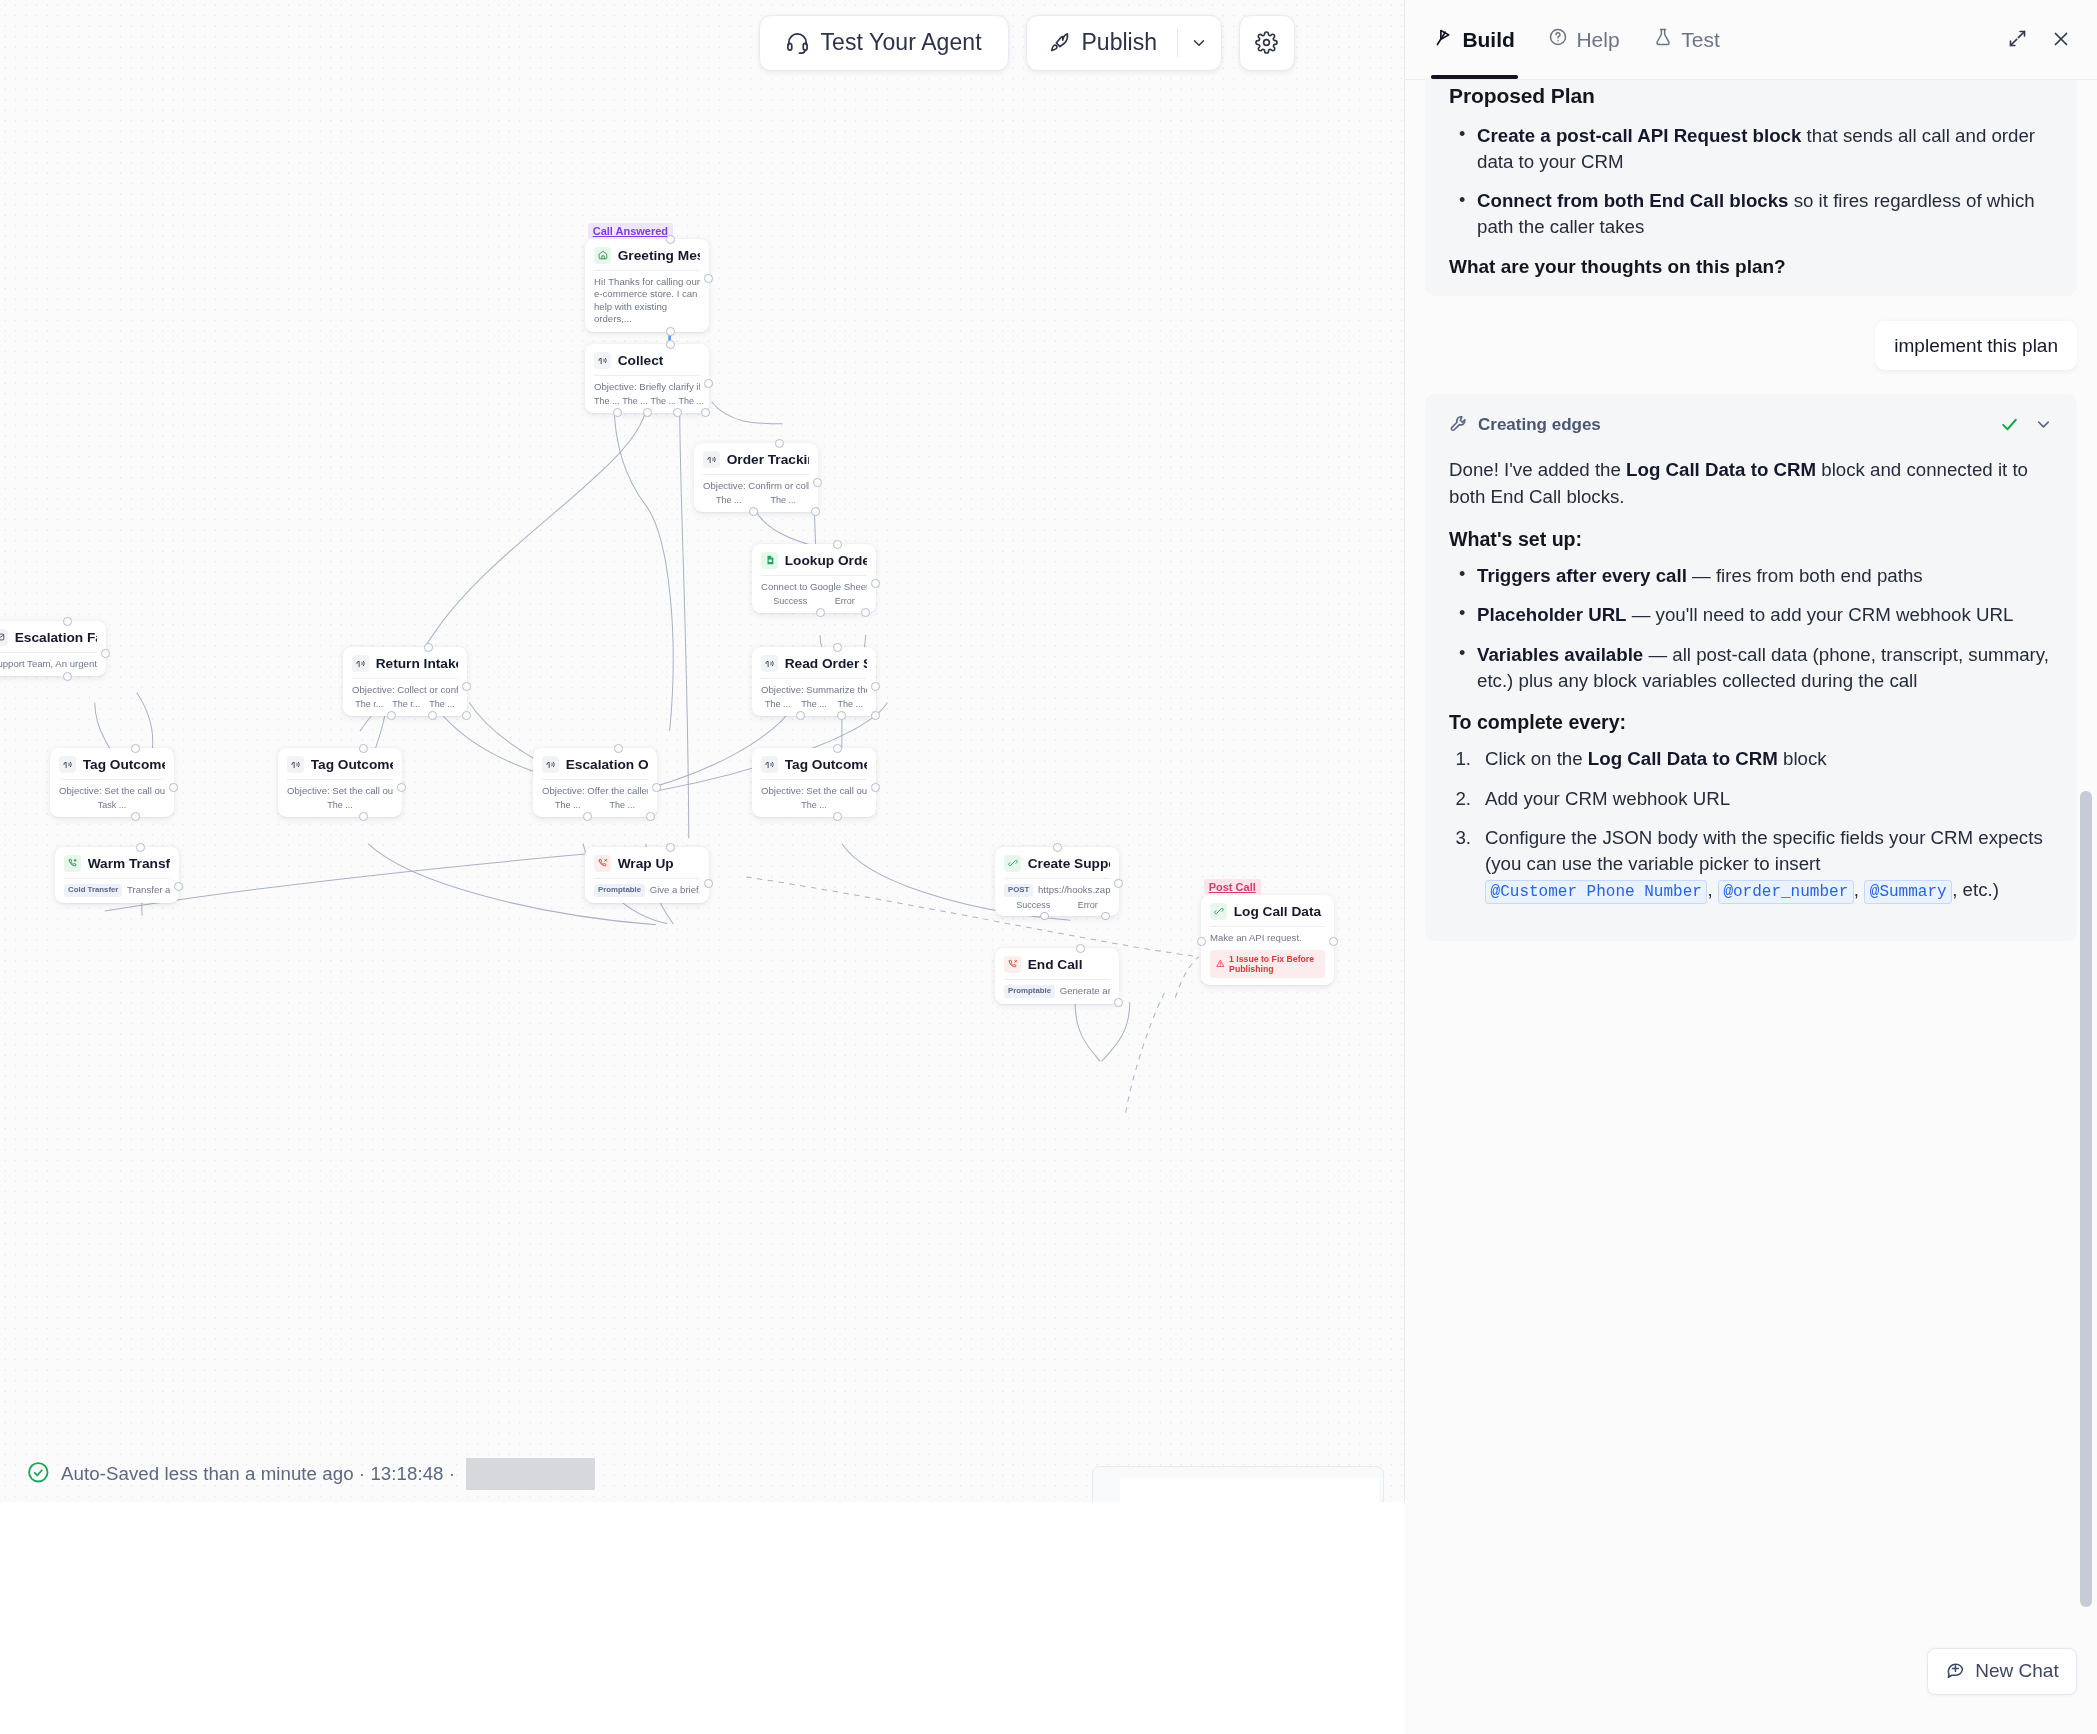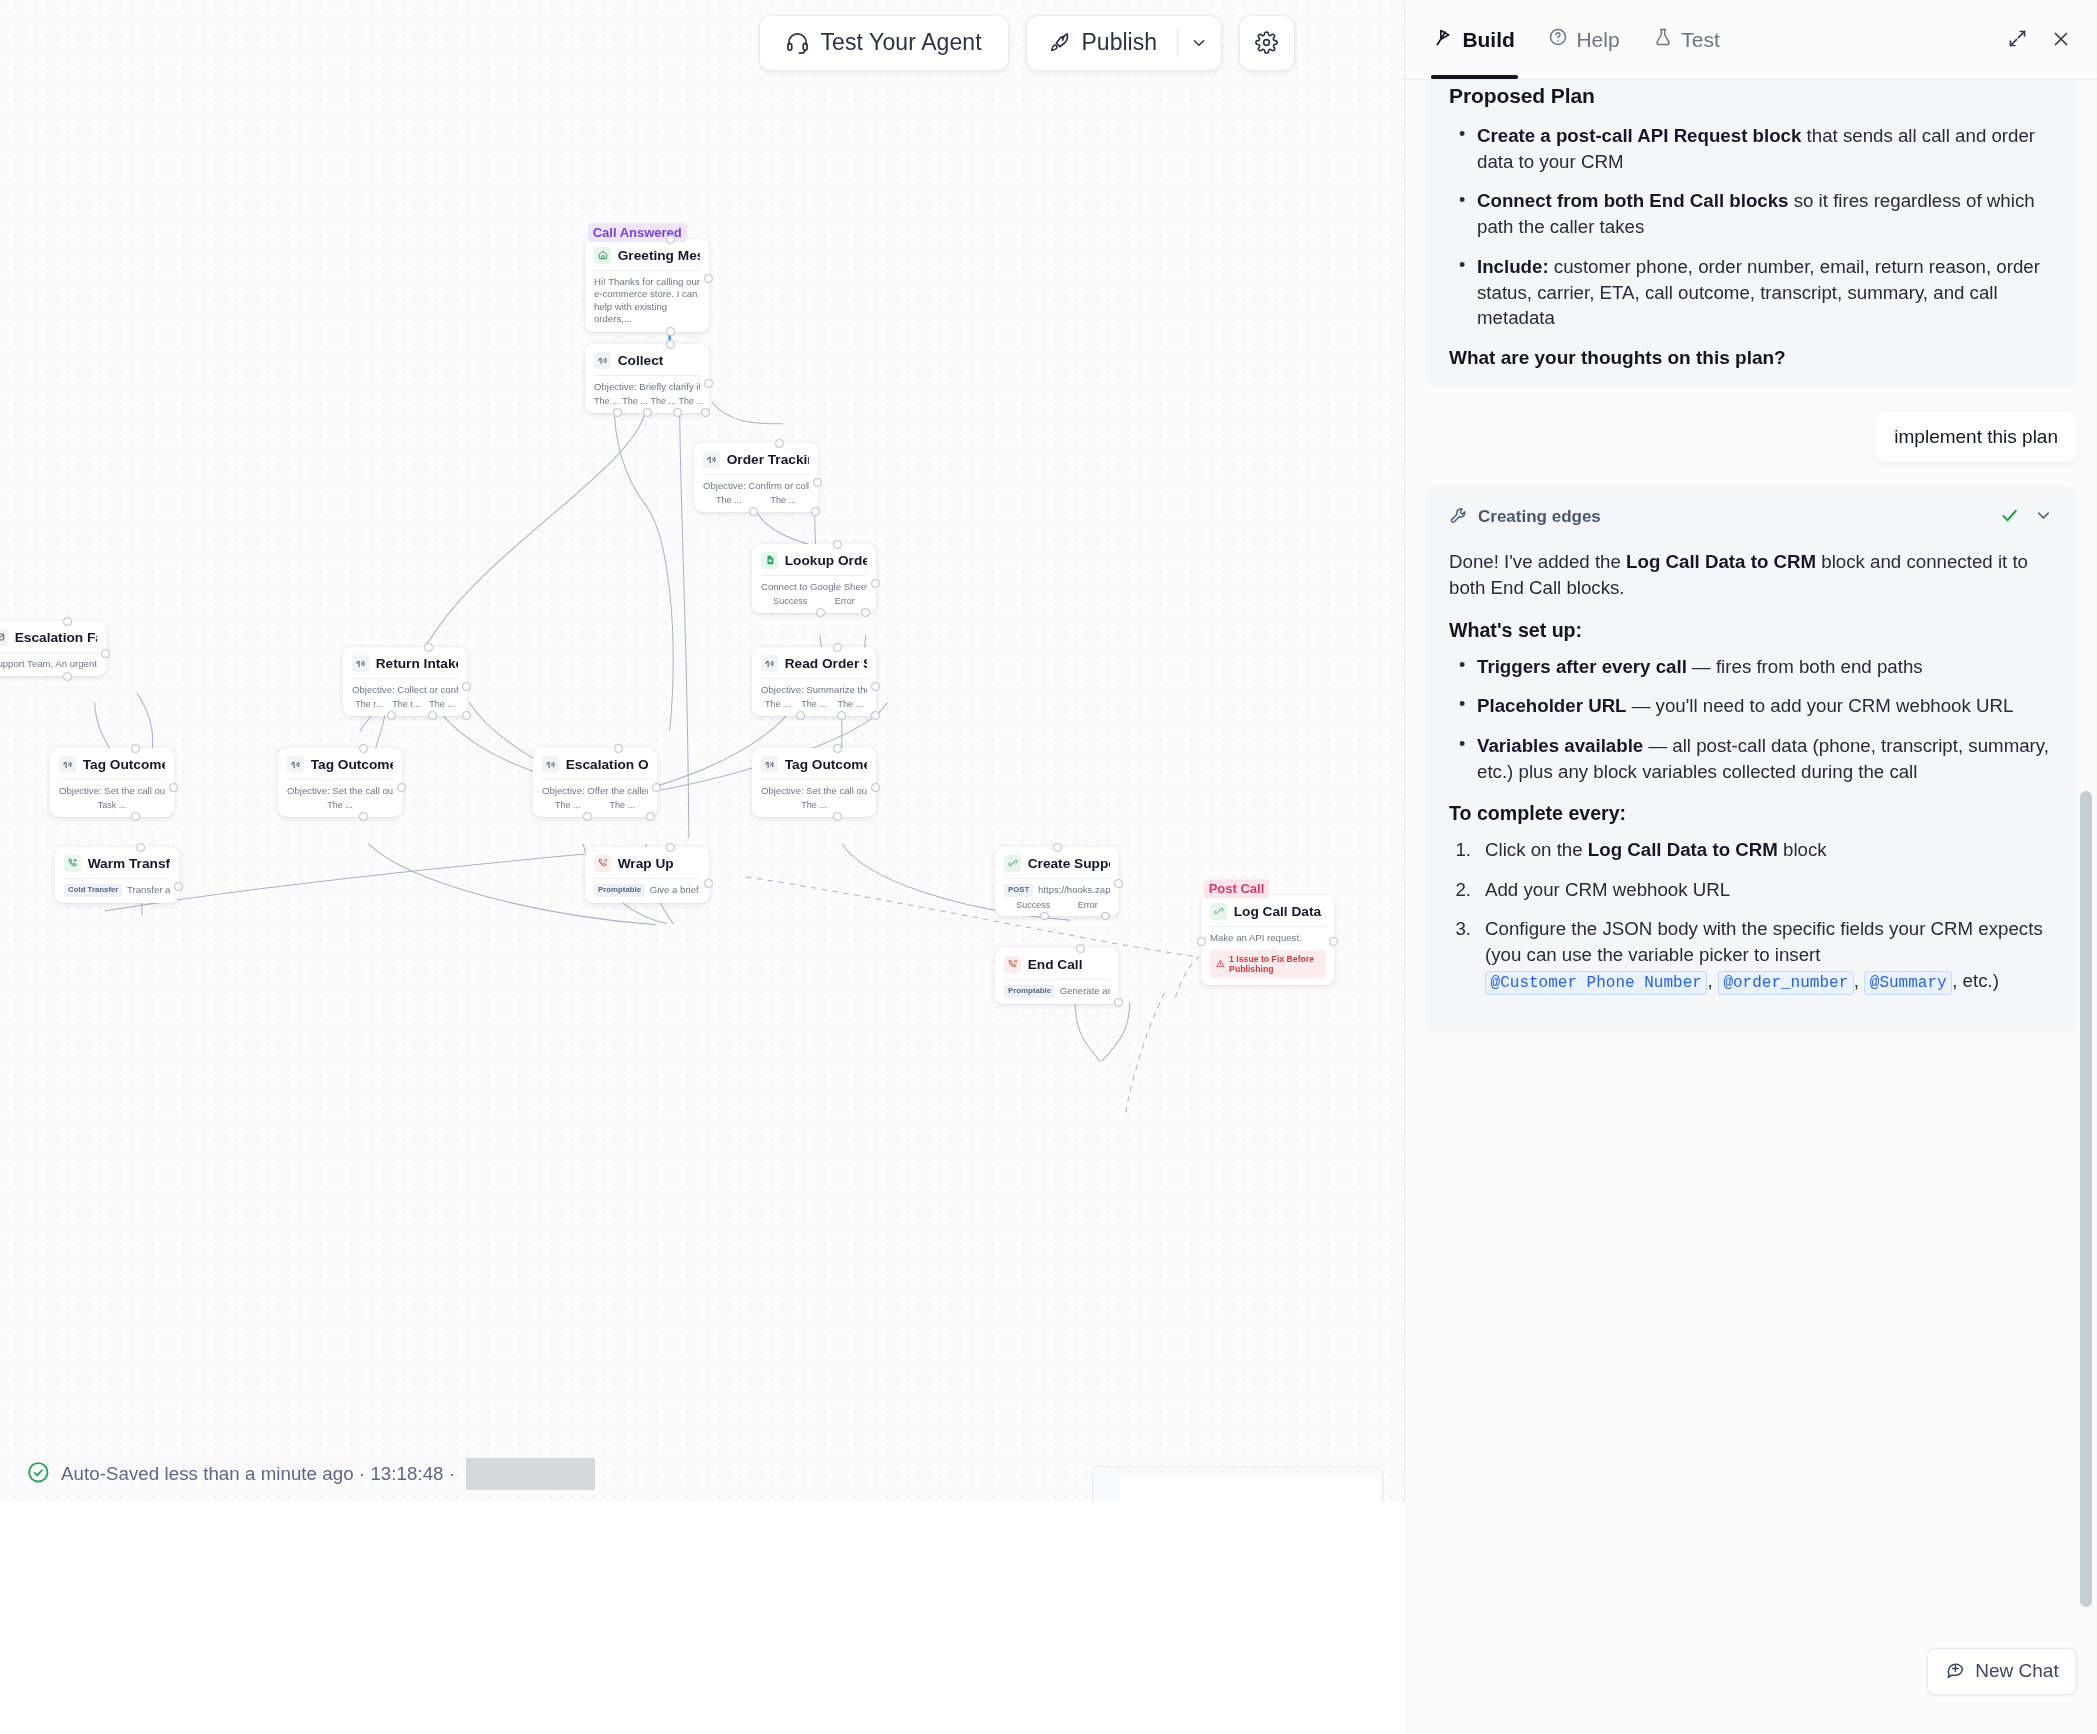--- a/index.html
+++ b/index.html
@@ -81,22 +81,22 @@
     border-radius: 2.7px; padding: 1.4px 4.1px; margin-right: 4.6px;
     vertical-align: middle;
   }
   .outs {
     display: flex; justify-content: space-around; align-items: flex-end;
     margin-top: 3.2px; gap: 2.7px;
   }
   .outs span { font-size: 9px; color: #6e7689; white-space: nowrap; }
   .badge {
     position: absolute; top: -16.4px; left: 2.7px;
-    font-size: 13px; font-weight: 600;
-    border-radius: 2.7px; padding: 2.3px 5px;
+    font-size: 11px; font-weight: 600;
+    border-radius: 2.7px; padding: 2.3px 5px; text-decoration: underline;
   }
   .badge.purple { background: #ede6fd; color: #7b3fe4; }
   .badge.pink   { background: #fde3ea; color: #d63a68; }
   .issue {
     margin-top: 6px;
     background: #fdeced; border-radius: 3.6px;
     padding: 4.1px 5.5px;
     display: flex; align-items: center; justify-content: center; gap: 4.6px;
     font-size: 8.7px; font-weight: 600; color: #d23b3b;
   }
@@ -804,21 +804,20 @@
       </div>
     </div>
 
     <div id="panel-scroll">
 
       <div class="plan-wrap" style="margin-top:-10px;">
         <h3 class="sec" style="padding-top:13.7px;">Proposed Plan</h3>
         <ul class="plain">
           <li><b>Create a post-call API Request block</b><span> that sends all call and order data to your CRM</span></li>
           <li><b>Connect from both End Call blocks</b><span> so it fires regardless of which path the caller takes</span></li>
-          <li><b>Include:</b><span> customer phone, order number, email, return reason, order status, carrier, ETA, call outcome, transcript, summary, and call metadata</span></li>
         </ul>
         <div class="qprompt">What are your thoughts on this plan?</div>
       </div>
 
       <div class="bubble-user-row">
         <div class="bubble-user">implement this plan</div>
       </div>
 
       <div class="card">
         <div class="tool-header">

